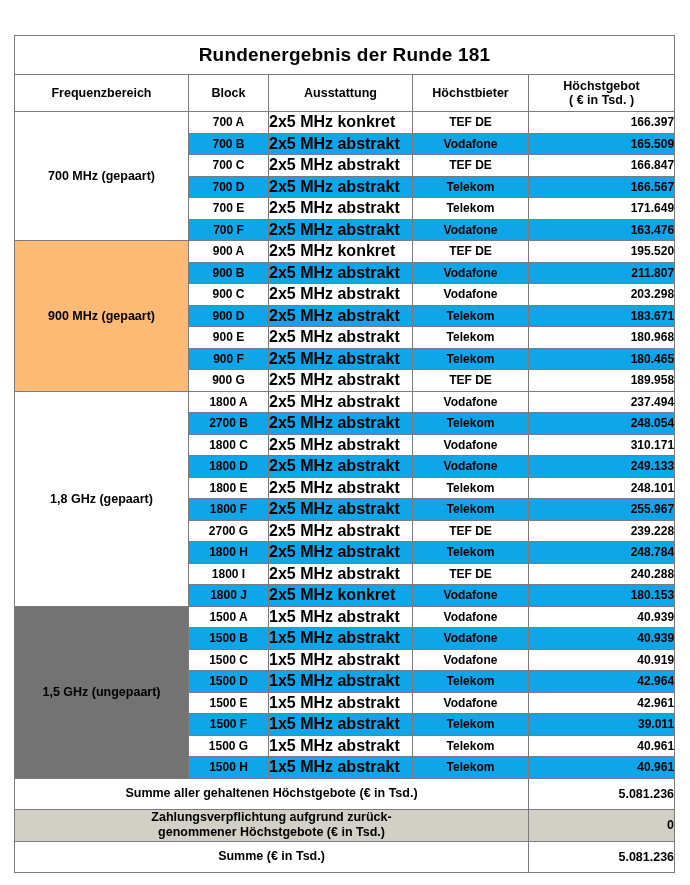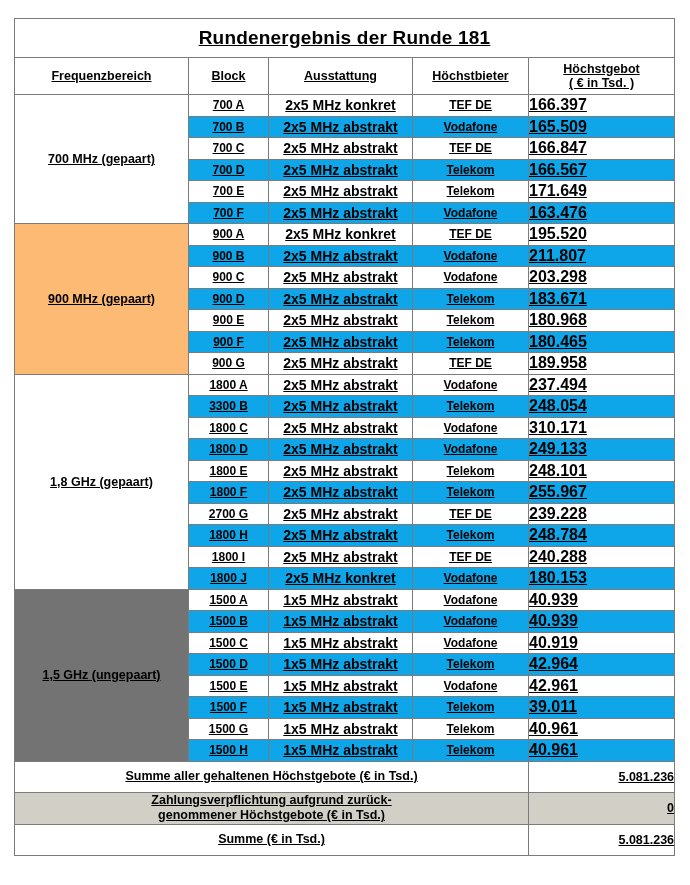--- a/index.html
+++ b/index.html
@@ -11,22 +11,21 @@
     width: 690px;
     height: 885px;
     font-family: "Liberation Sans", sans-serif;
     color: #000000;
   }
   #page {
     position: relative;
     width: 690px;
     height: 819px;
     box-sizing: border-box;
-    padding: 18px 14px 14px 14px;
-    text-decoration: underline;
+    padding: 35px 14px 14px 14px;
   }
   table.result {
     width: 660px;
     border-collapse: collapse;
     table-layout: fixed;
     font-size: 12px;
   }
   table.result td, table.result th {
     border: 1px solid #7b7b7b;
     padding: 0;
@@ -55,36 +54,36 @@
     padding: 0 4px;
   }
   .c-block {
     text-align: center;
     font-weight: bold;
     font-size: 12px;
     height: 20.5px;
     padding: 1px 2px;
   }
   .c-aus {
-    text-align: center;
-    font-weight: bold;
-    font-size: 14px;
+    text-align: left;
+    font-weight: bold;
+    font-size: 16px;
     padding: 1px 2px;
     margin-left: 35px;
   }
   .c-bid {
     text-align: center;
     font-weight: bold;
     font-size: 12px;
     padding: 1px 2px;
   }
   .c-amt {
-    text-align: left;
-    font-weight: bold;
-    font-size: 16px;
+    text-align: right;
+    font-weight: bold;
+    font-size: 12px;
     padding: 1px 7px 1px 2px;
   }
   tr.shade td {
     background: #0ea5e9;
   }
   tr.plain td {
     background: #ffffff;
   }
   .group-sep td {
     border-top: 2px solid #5b5b5b;
@@ -228,21 +227,21 @@
           <td class="c-amt outer-right">189.958</td>
         </tr>
         <tr class="plain group-sep">
           <td class="group-label group-cell outer-left" rowspan="10" style="background: rgb(255, 255, 255);">1,8 GHz (gepaart)</td>
           <td class="c-block">1800 A</td>
           <td class="c-aus">2x5 MHz abstrakt</td>
           <td class="c-bid">Vodafone</td>
           <td class="c-amt outer-right">237.494</td>
         </tr>
         <tr class="shade">
-          <td class="c-block">3300 B</td>
+          <td class="c-block">2700 B</td>
           <td class="c-aus">2x5 MHz abstrakt</td>
           <td class="c-bid">Telekom</td>
           <td class="c-amt outer-right">248.054</td>
         </tr>
         <tr class="plain">
           <td class="c-block">1800 C</td>
           <td class="c-aus">2x5 MHz abstrakt</td>
           <td class="c-bid">Vodafone</td>
           <td class="c-amt outer-right">310.171</td>
         </tr>

